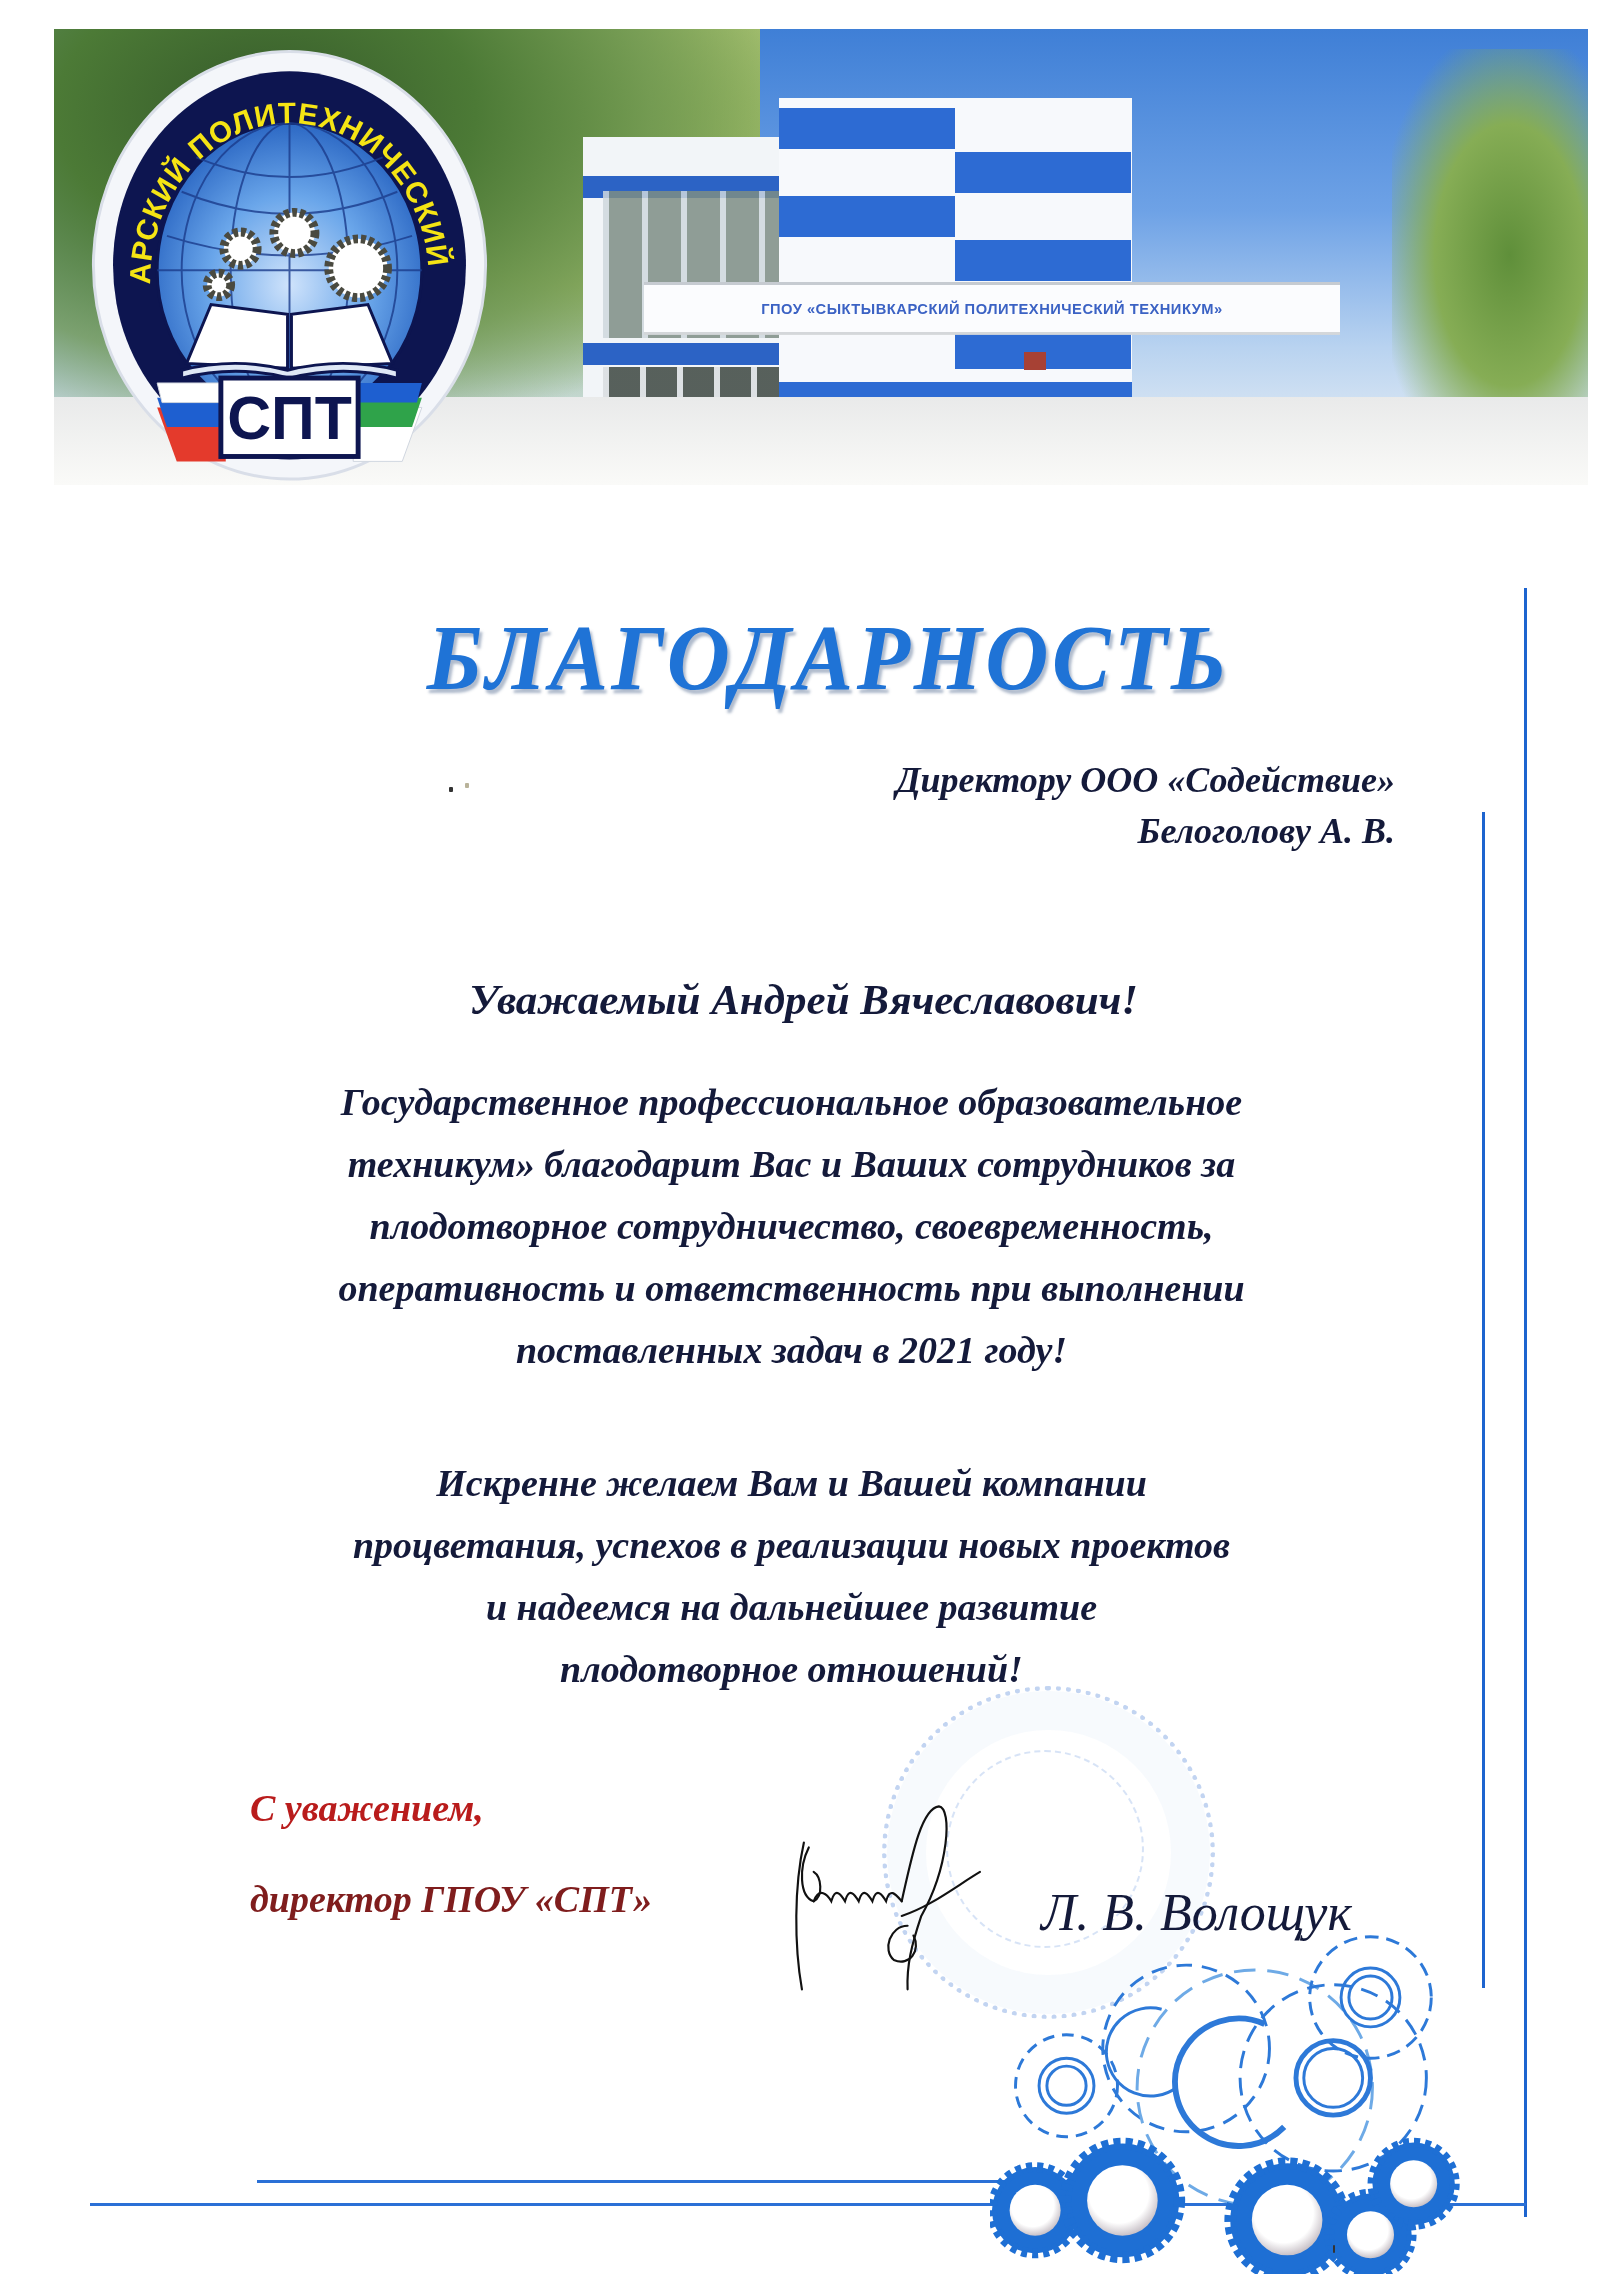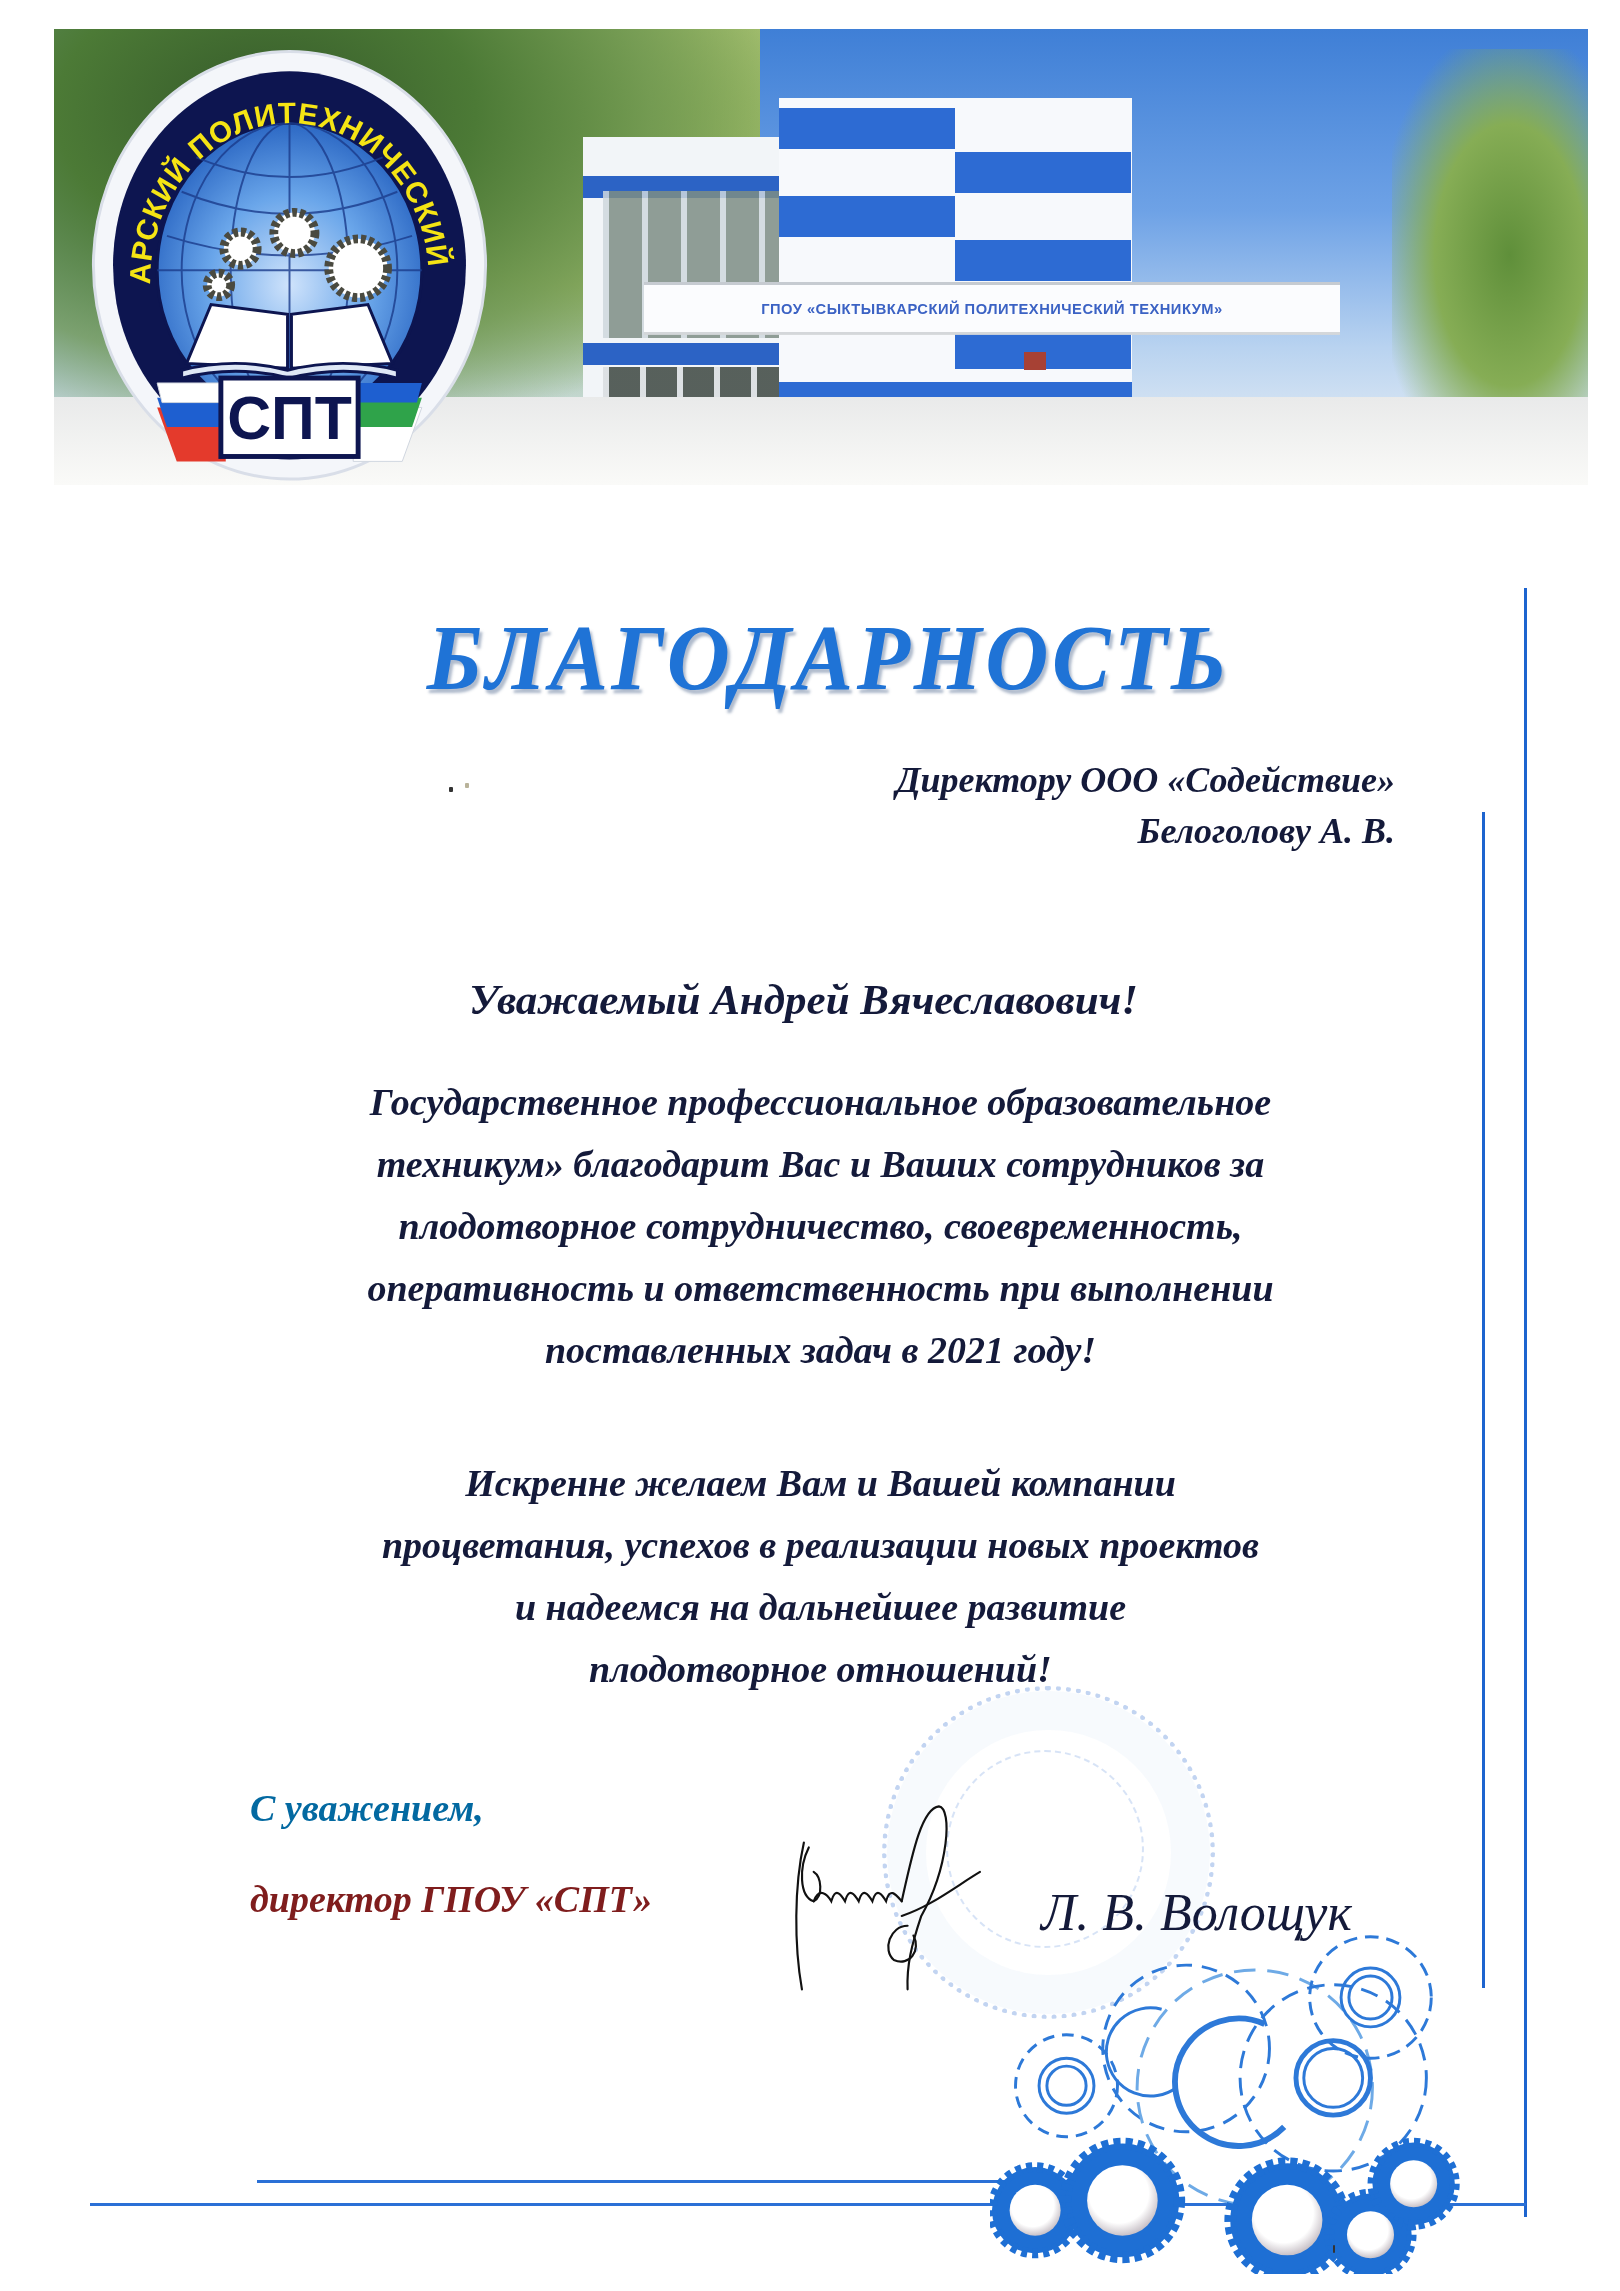--- a/index.html
+++ b/index.html
@@ -42,26 +42,26 @@
     .title { position: absolute; left: 319px; top: 603px; width: 1019px; text-align: center;
       font-family: "Liberation Serif", serif; font-style: italic; font-weight: bold; font-size: 94px; letter-spacing: 3.9px;
       color: #1f73d6; text-shadow: 2.9px 3.9px 2.9px rgba(30,60,110,.35); transform: scaleX(0.93); transform-origin: center; }
 
     .addressee { position: absolute; right: 225px; top: 755px; text-align: right; color: #141a3a;
       font-style: italic; font-weight: bold; font-size: 36px; line-height: 51px; margin-left: 44px; }
 
     .greeting { position: absolute; left: 176px; top: 975px; width: 1255px; text-align: center;
       color: #141a3a; font-style: italic; font-weight: bold; font-size: 43px; }
 
-    .para { position: absolute; left: 193px; width: 1255px; text-align: center; color: #141a3a;
+    .para { position: absolute; left: 164px; width: 1255px; text-align: center; color: #141a3a;
       font-style: italic; font-weight: bold; font-size: 38px; line-height: 62px; }
     .para1 { top: 1071px; }
     .para2 { top: 1452px; }
 
-    .closing { position: absolute; left: 250px; top: 1786px; color: #0369a1; font-style: italic; font-weight: bold; font-size: 38px; }
+    .closing { position: absolute; left: 250px; top: 1786px; color: #b91c1c; font-style: italic; font-weight: bold; font-size: 38px; }
     .sign-role { position: absolute; left: 250px; top: 1877px; color: #7f1d1d; font-style: italic; font-weight: bold; font-size: 38px; }
     .sign-name { position: absolute; left: 1041px; top: 1877px; color: #141a3a; font-style: italic; font-weight: normal; font-size: 52px; margin-top: 6px; }
 
     .signature { position: absolute; left: 784px; top: 1779px; width: 255px; height: 225px; }
     .stamp { position: absolute; left: 882px; top: 1686px; width: 323px; height: 323px; border-radius: 50%;
       border: 5.9px dotted rgba(120,160,225,.45); box-shadow: inset 0 0 0 39px rgba(190,210,240,.12); }
     .stamp-inner { position: absolute; left: 59px; top: 59px; width: 194px; height: 194px; border-radius: 50%; border: 2px dashed rgba(140,175,230,.35); }
 
     .gears { position: absolute; left: 990px; top: 1921px; width: 608px; height: 353px; }
     .speck { position: absolute; width: 3.9px; height: 4.9px; background: #333; border-radius: 1px; }

